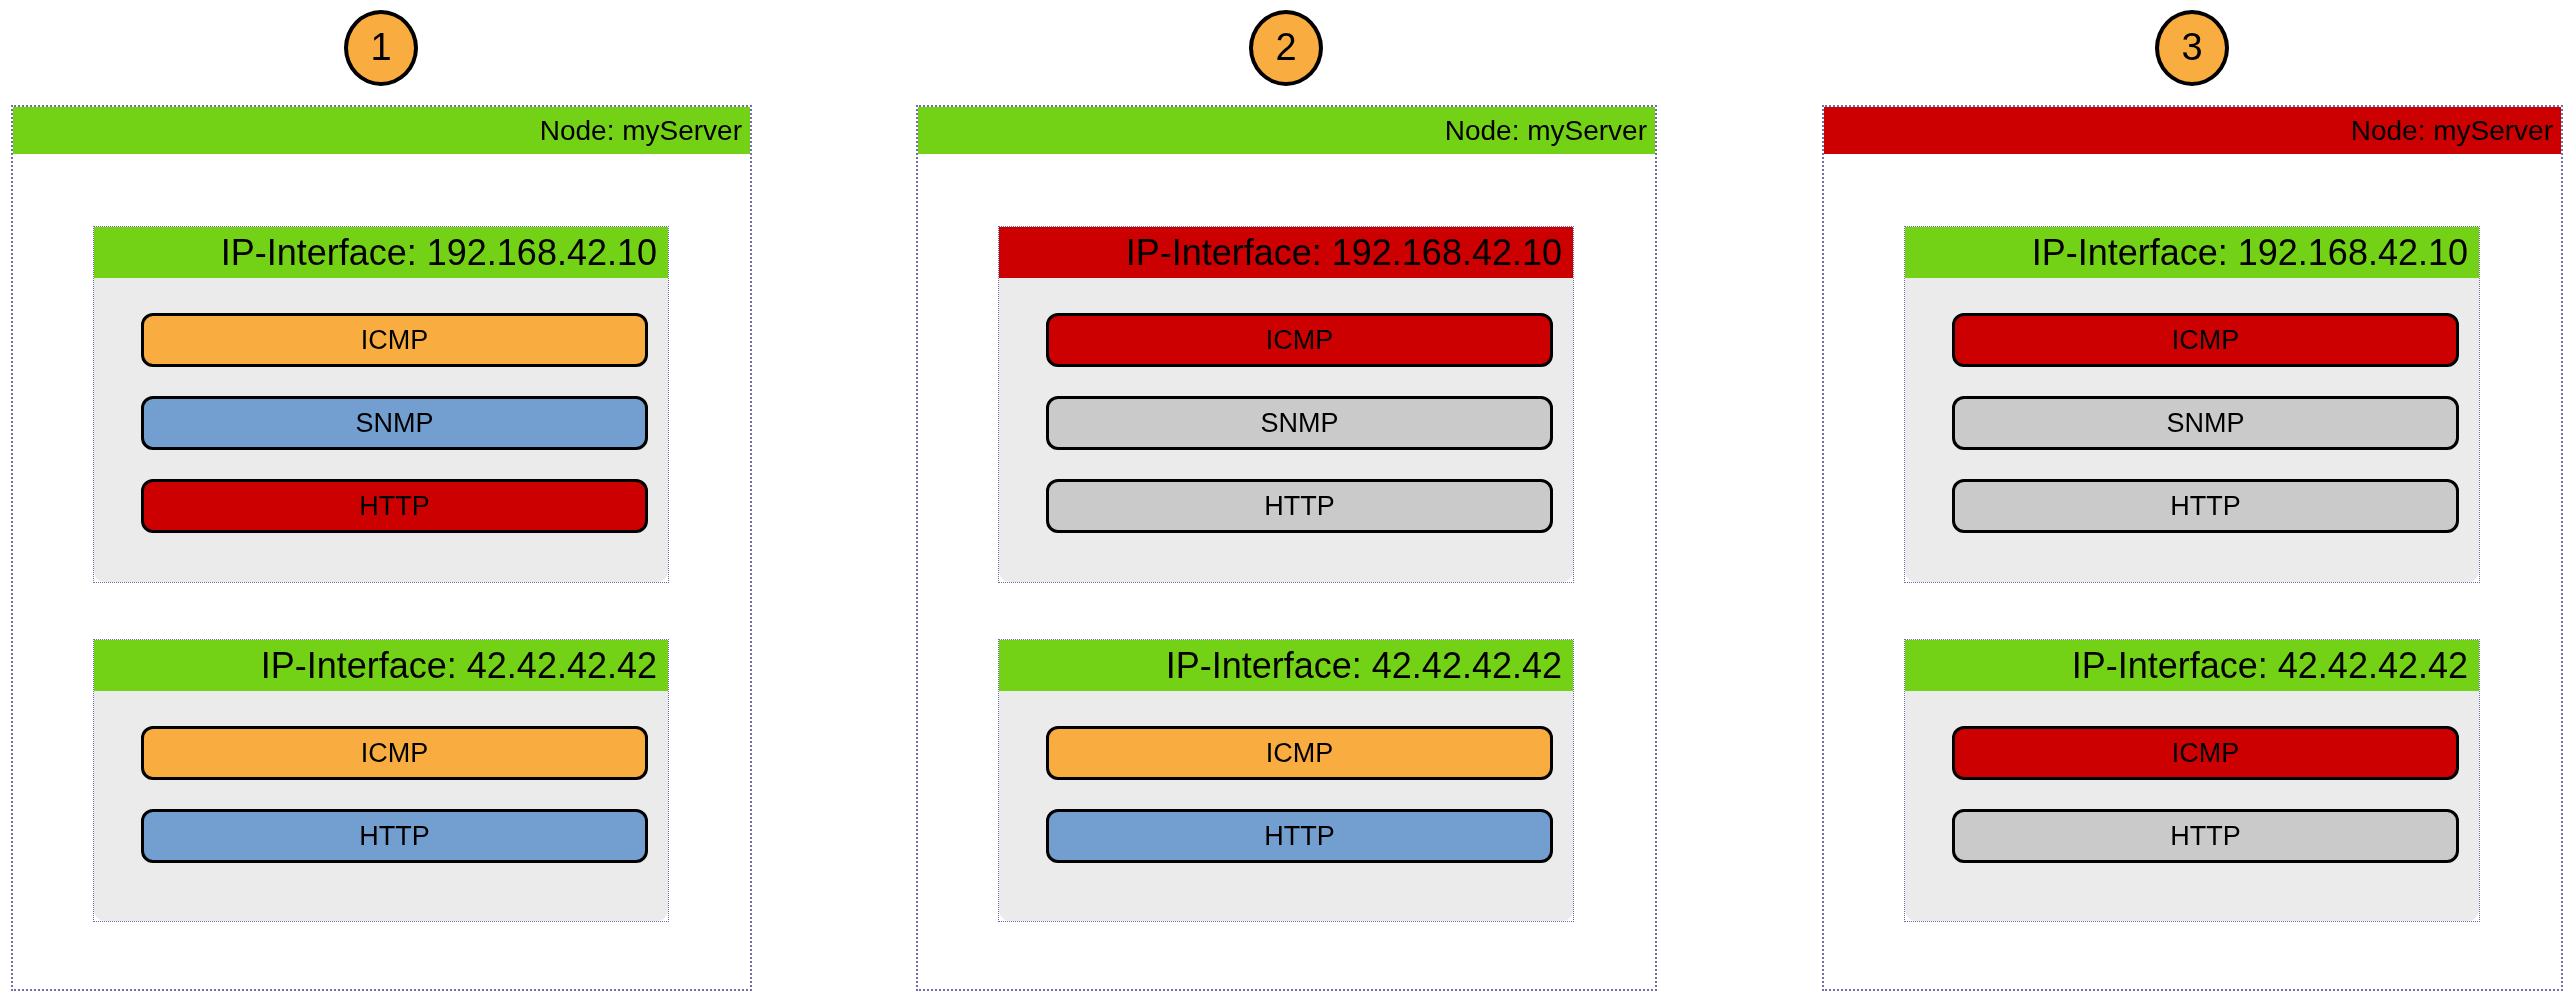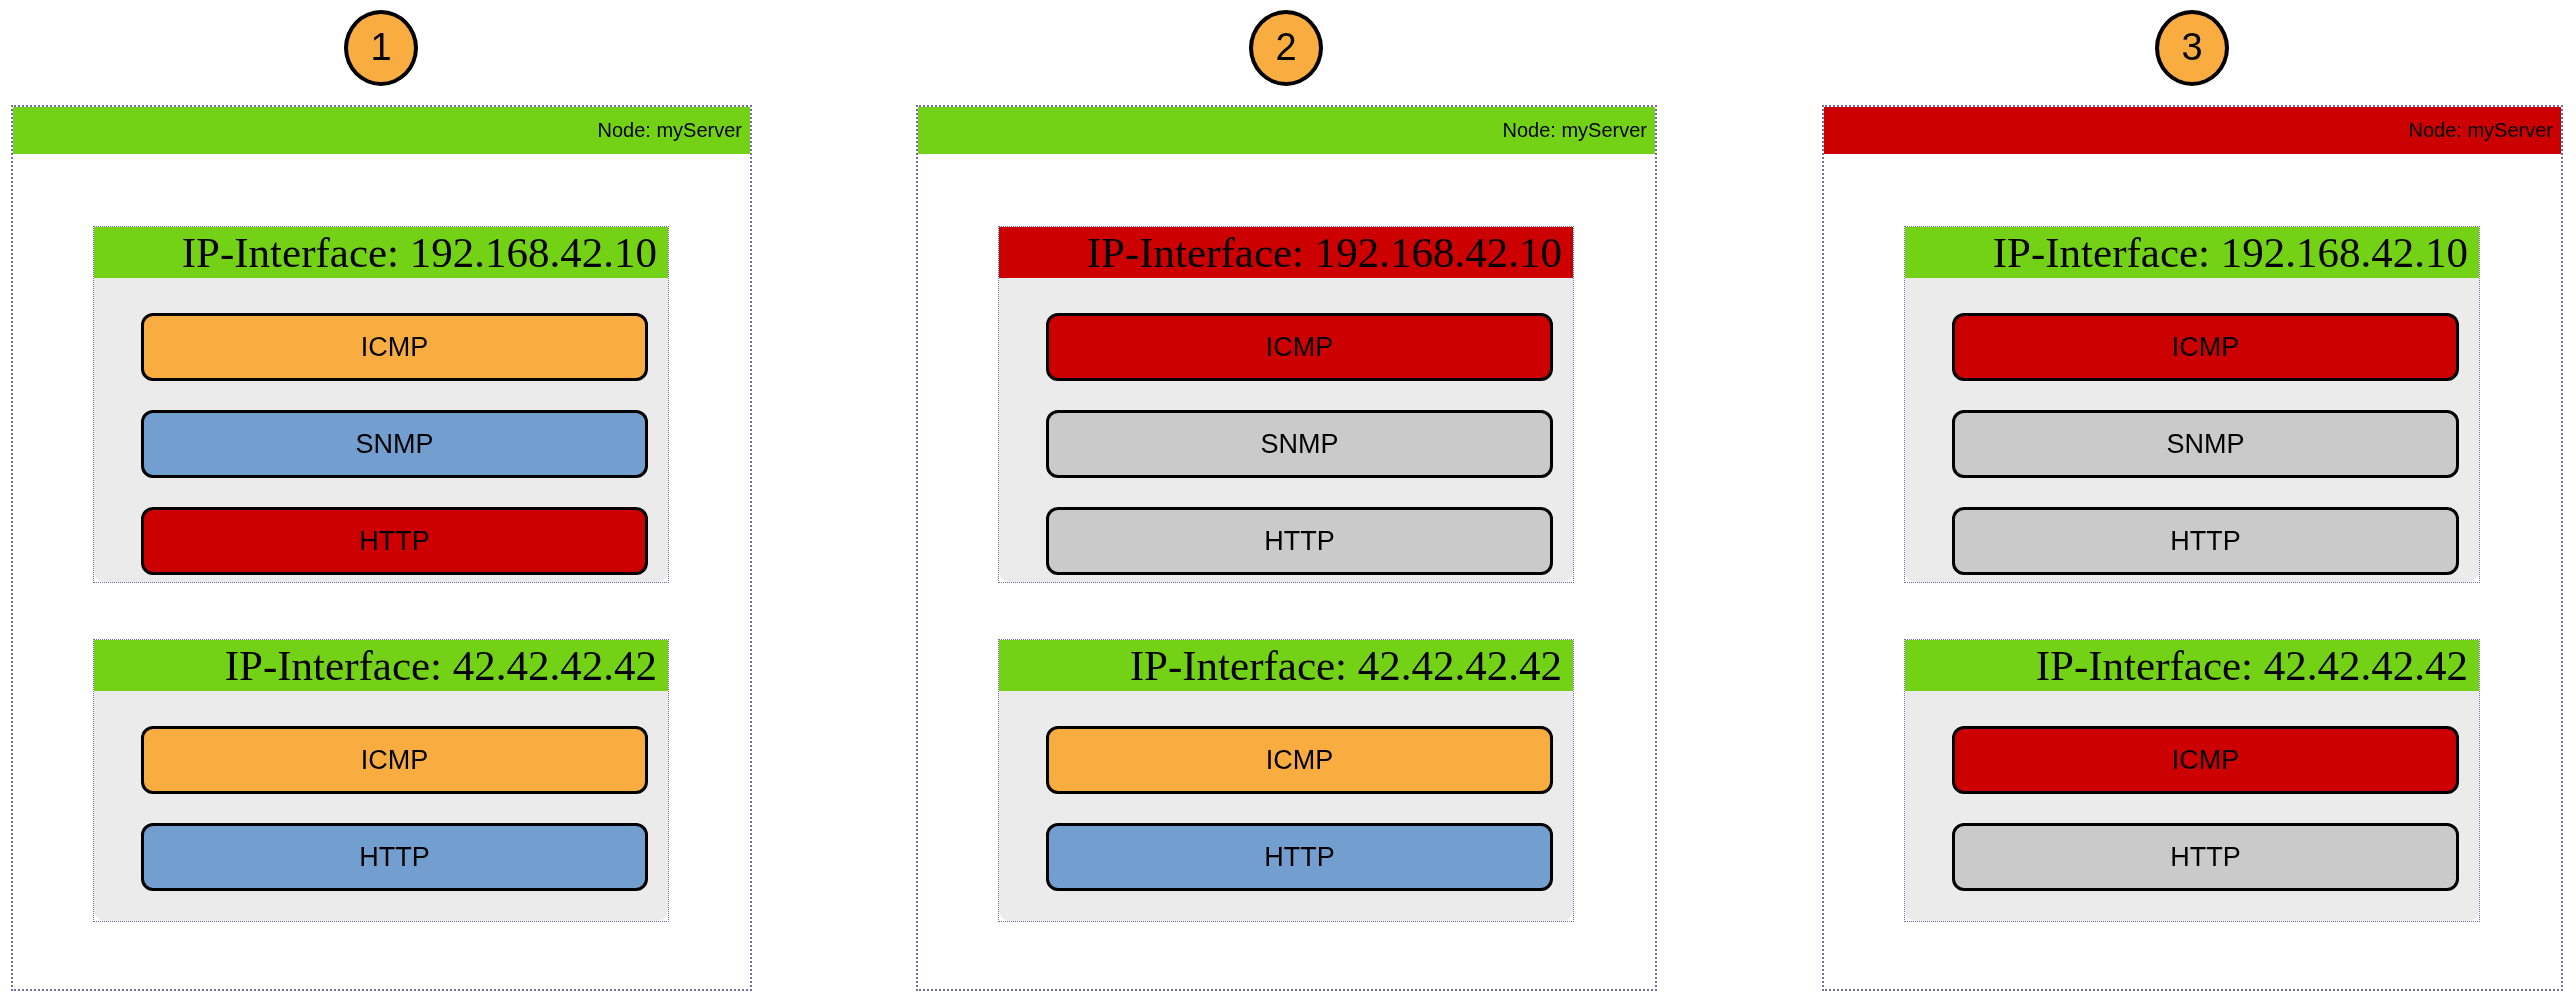--- a/index.html
+++ b/index.html
@@ -48,55 +48,54 @@
     background: #ffffff;
   }
   .node-header {
     width: 100%;
     height: 47px;
     display: flex;
     align-items: center;
     justify-content: flex-end;
     box-sizing: border-box;
     padding-right: 8px;
-    font-size: 20px;
+    font-size: 28px;
     white-space: nowrap;
   }
   .iface {
     position: absolute;
     left: 82px;
     width: 576px;
     border: 1.6px dotted #6F6FA4;
     box-sizing: border-box;
   }
   .iface-1 { top: 226px; }
   .iface-2 { top: 639px; text-align: right; }
   .iface-header {
     width: 100%;
     height: 51px;
     display: flex;
     align-items: center;
     justify-content: flex-end;
     box-sizing: border-box;
     padding-right: 11px;
-    font-size: 43px;
+    font-size: 36px;
     white-space: nowrap;
-    font-family: Liberation Serif, serif;
   }
   .iface-body {
     width: 100%;
     background: #EBEBEB;
     box-sizing: border-box;
     padding-top: 35px;
     border-radius: 0 0 11px 11px;
   }
   .iface-1 .iface-body { height: 304px; }
   .iface-2 .iface-body { height: 230px; }
   .service-btn {
-    height: 68px;
+    height: 54px;
     margin: 0 20px 29px 47px;
     border: 3.2px solid #000000;
     border-radius: 12px;
     box-sizing: border-box;
     display: flex;
     align-items: center;
     justify-content: center;
     font-size: 27px;
   }
 </style>

